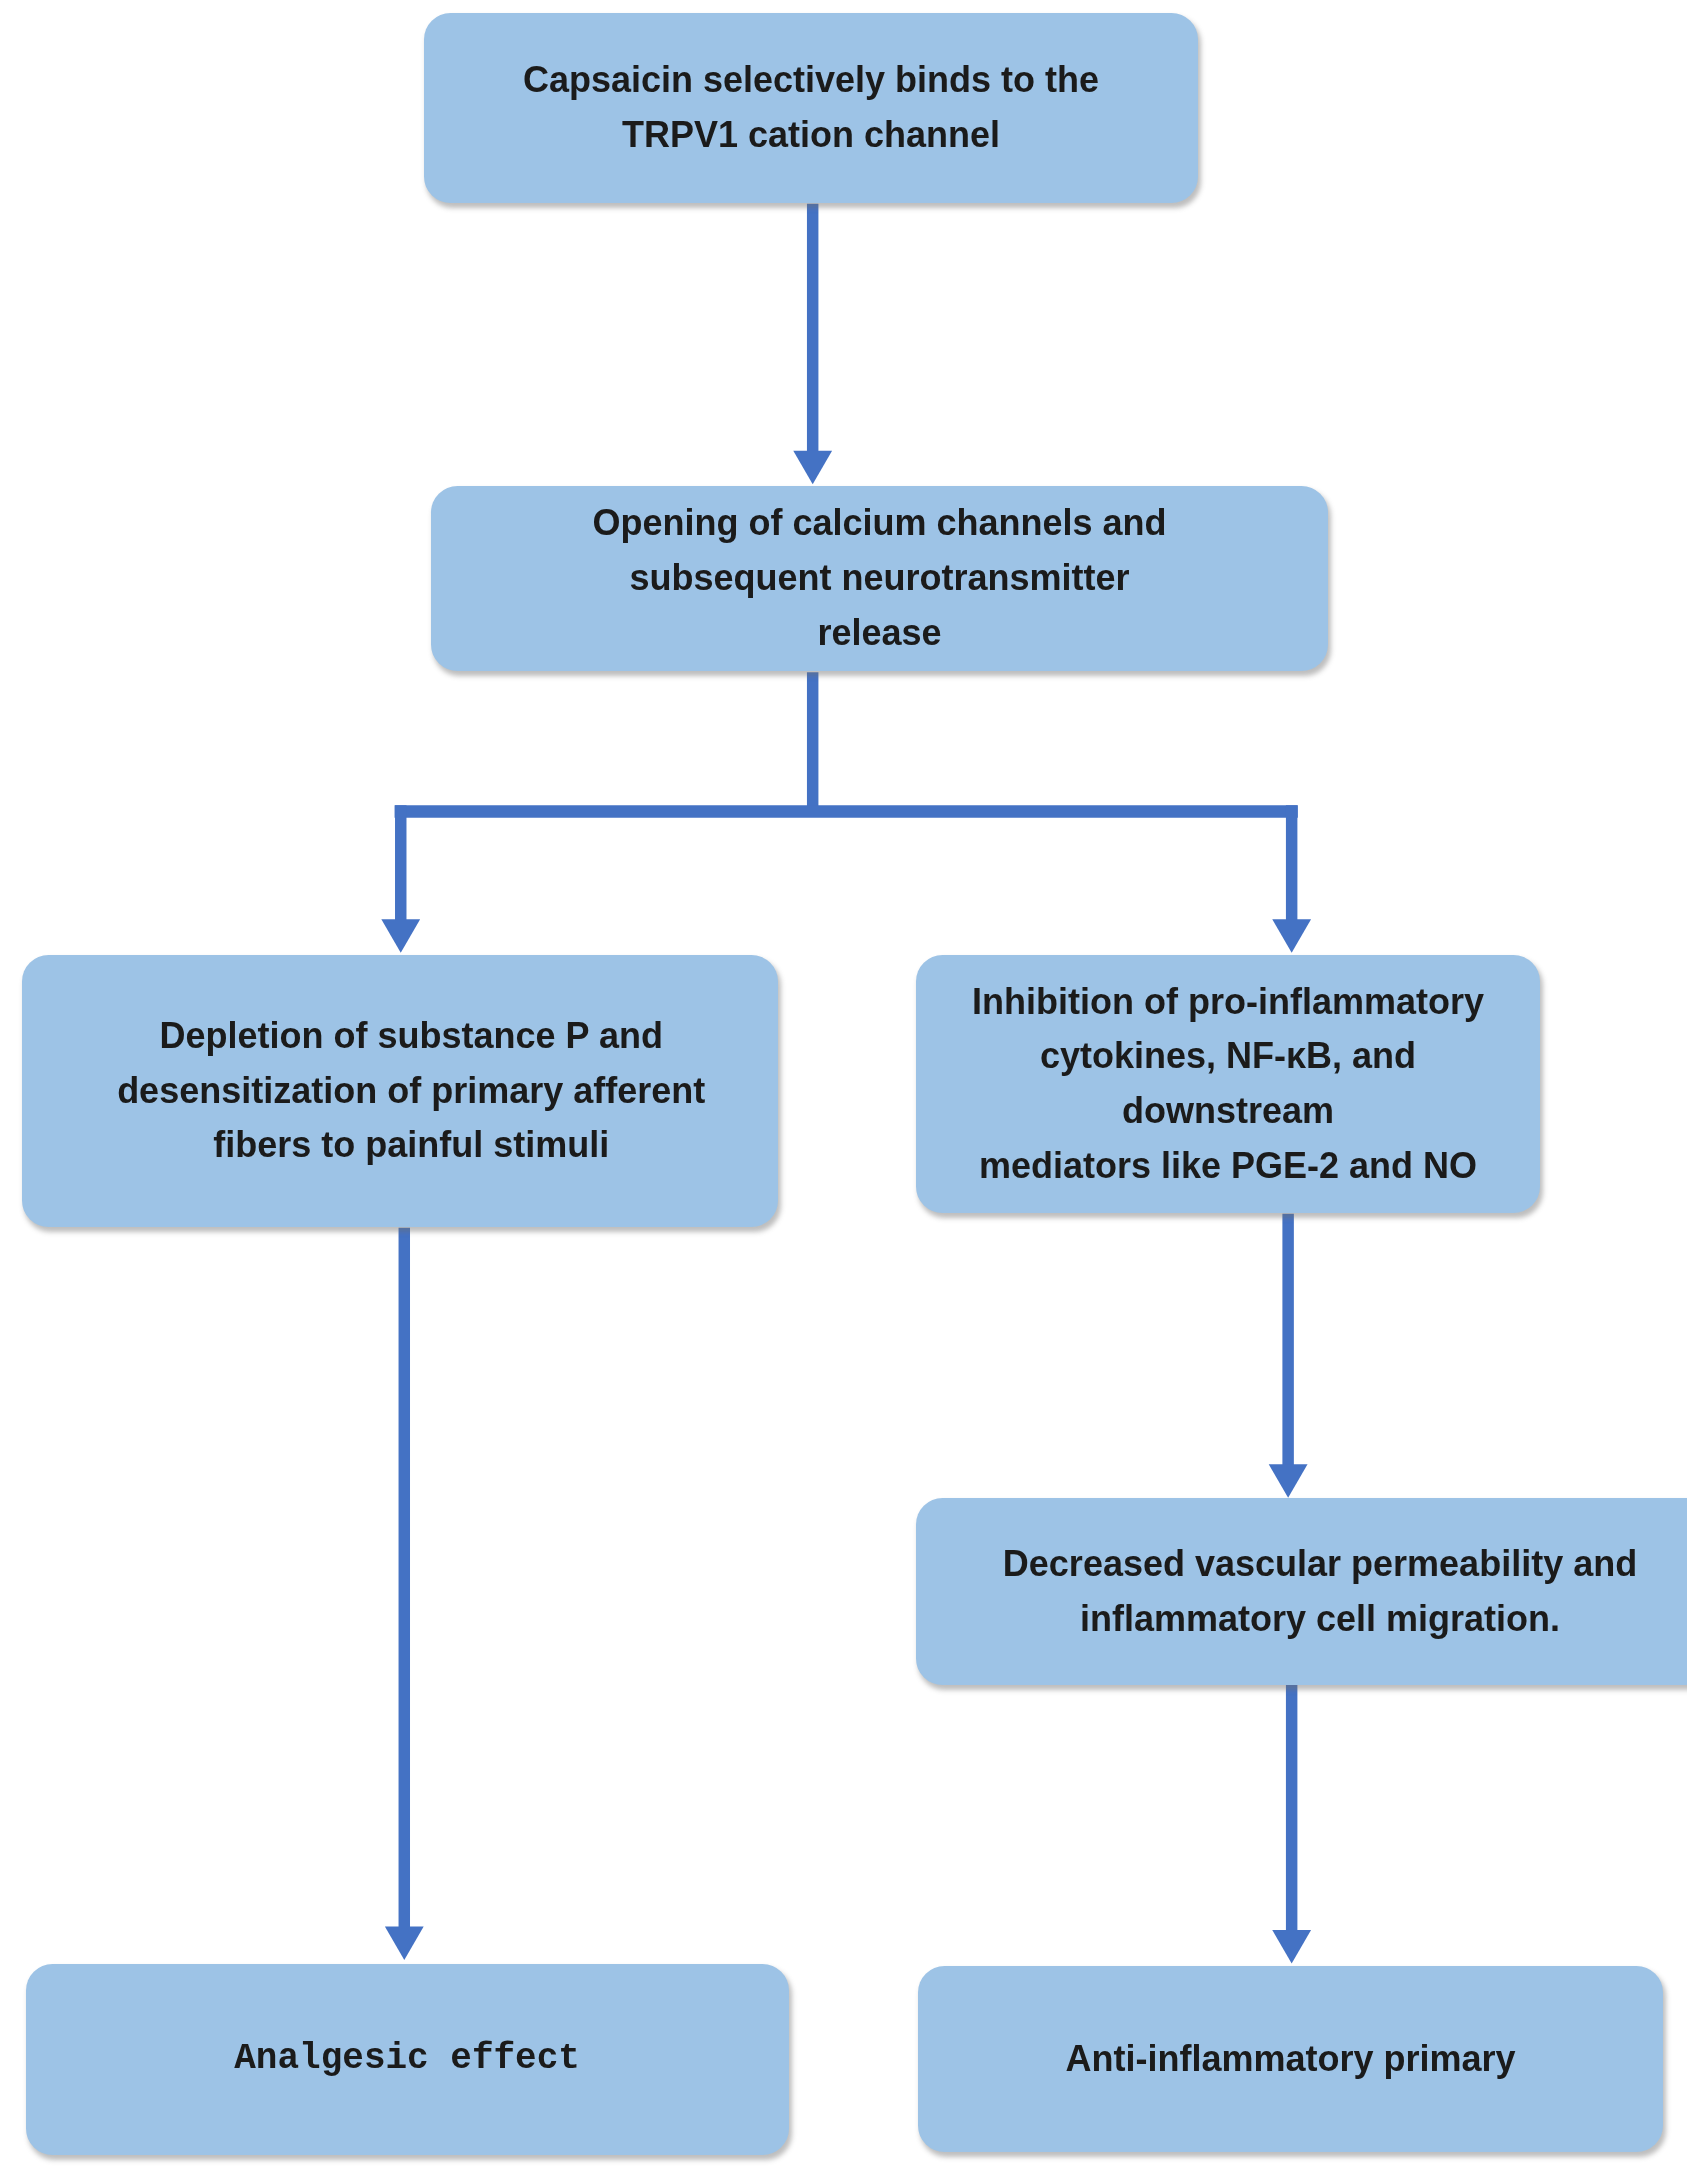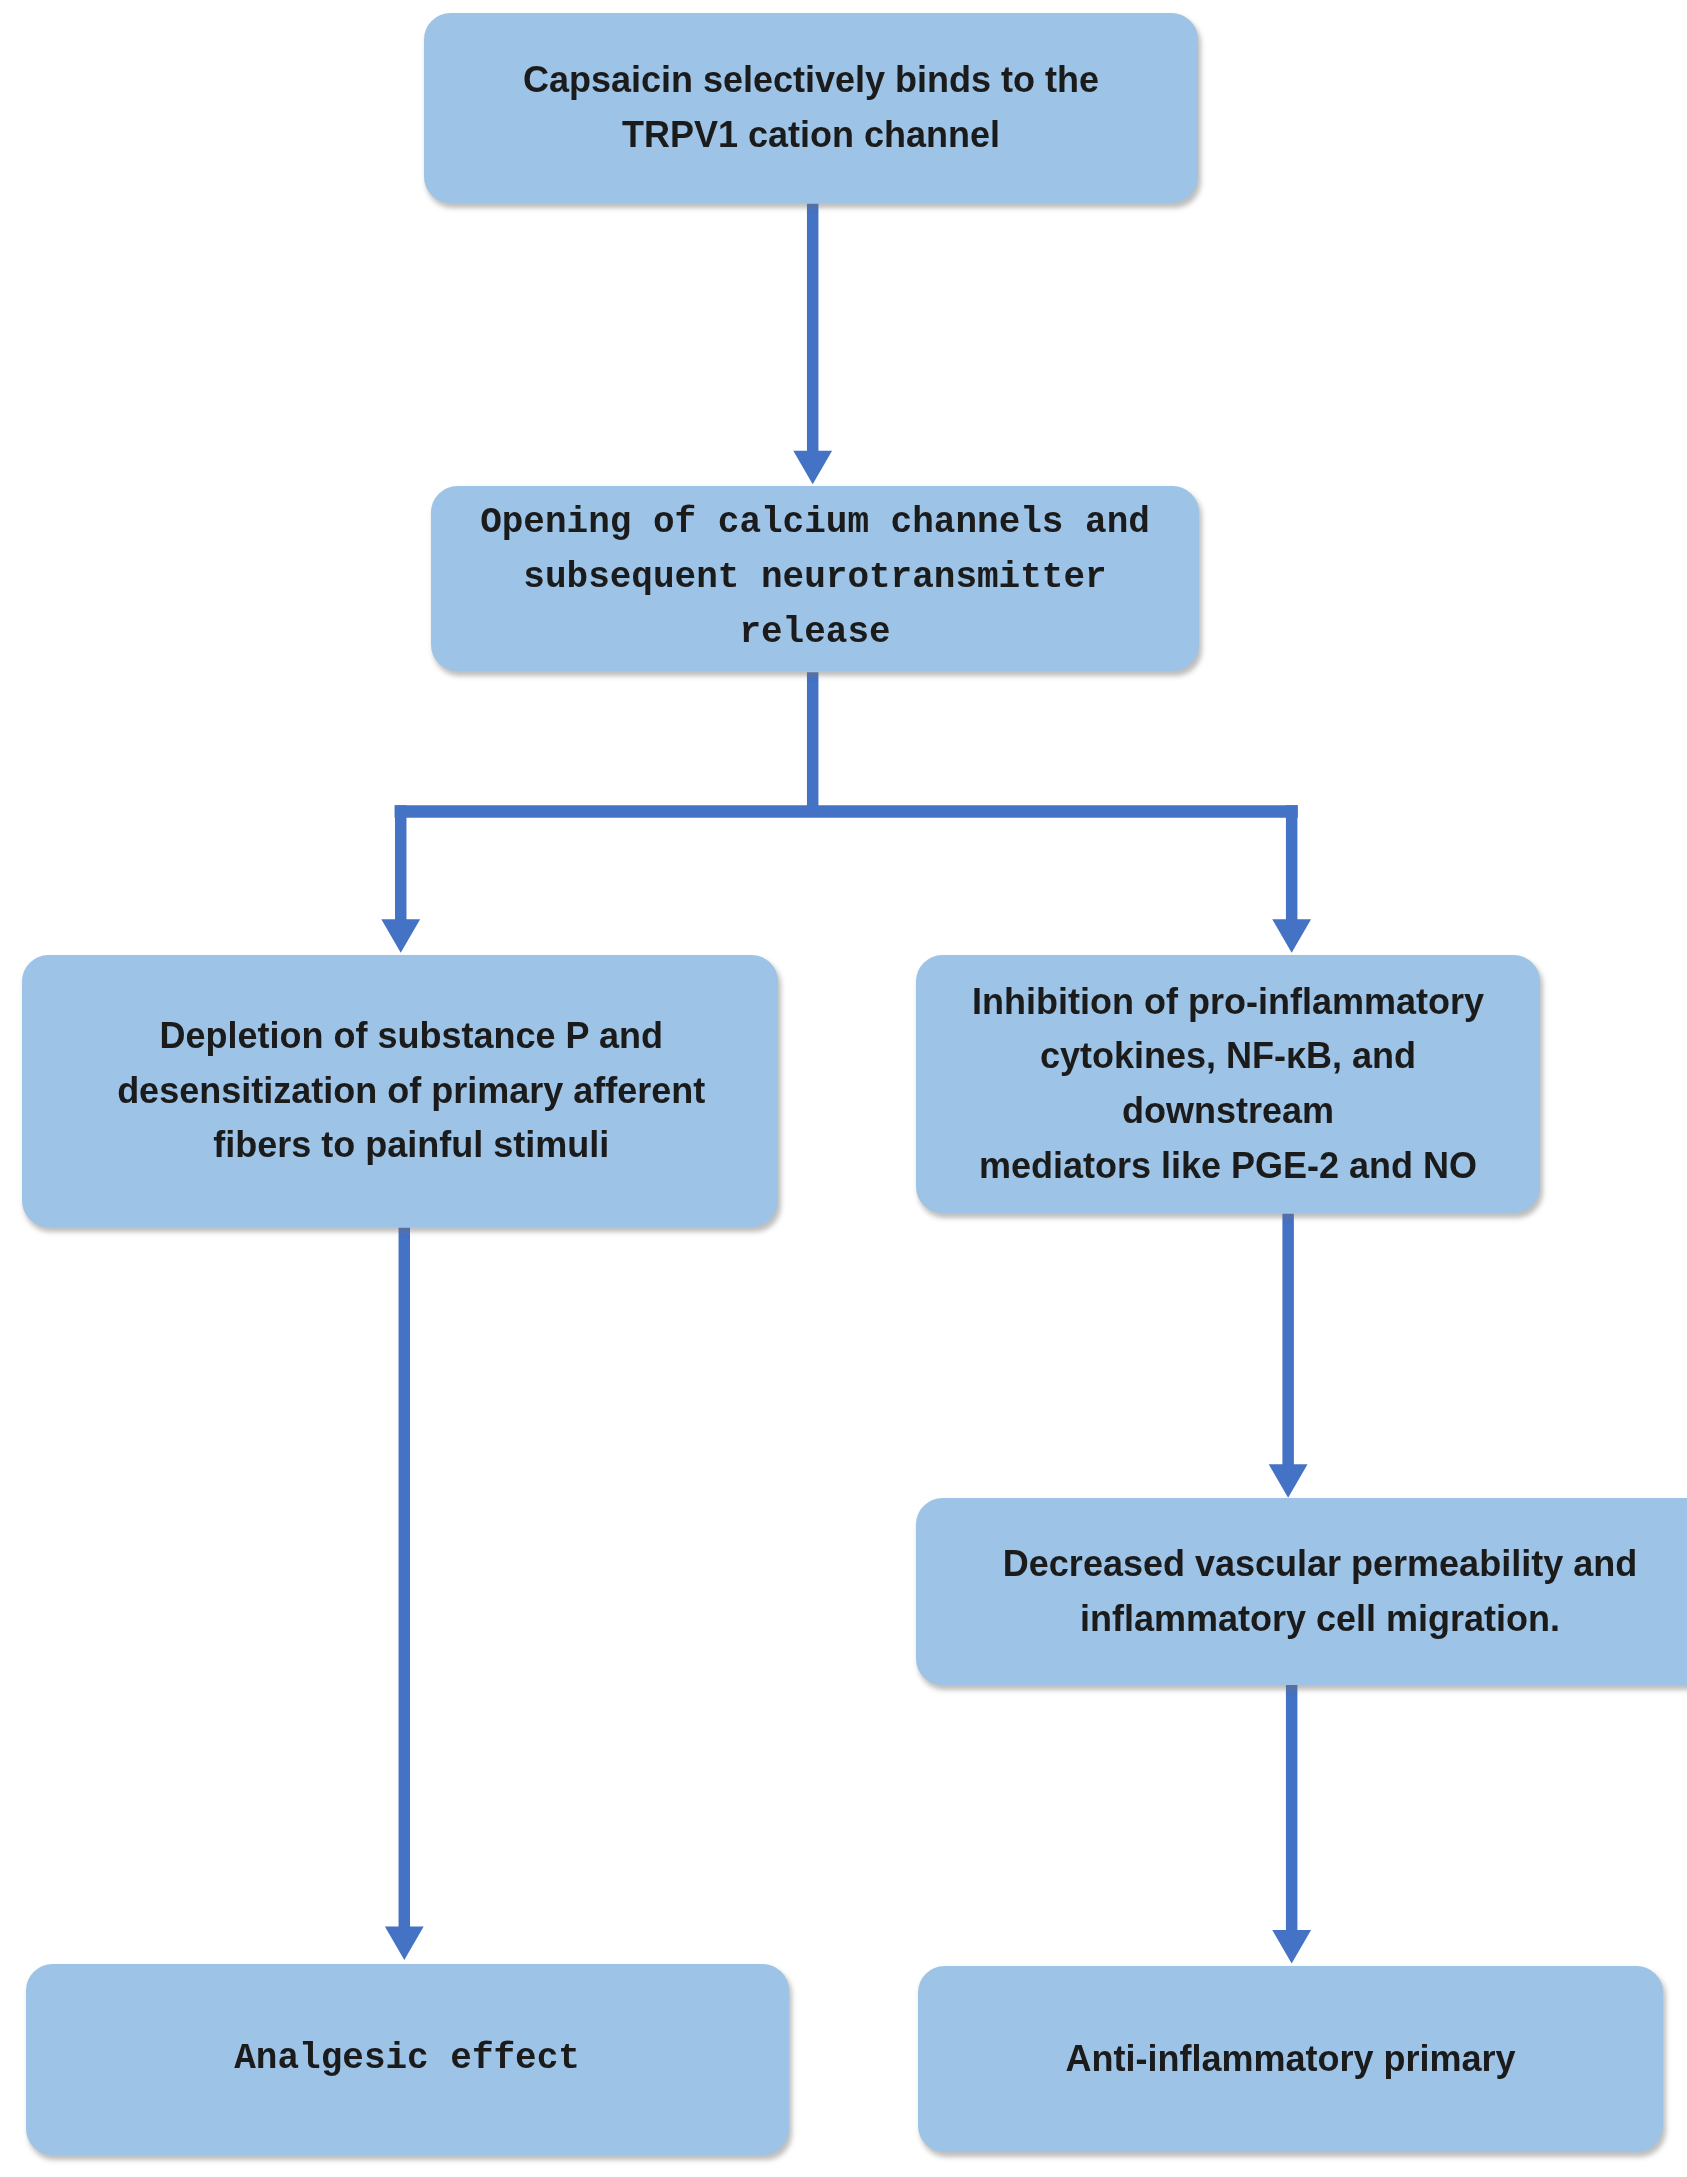--- a/index.html
+++ b/index.html
@@ -71,21 +71,21 @@
       <line class="shaft" x1="458" y1="1392" x2="458" y2="2186"></line>
       <polygon class="head" points="436,2184 480,2184 458,2222"></polygon>
     </g>
   </svg>
 
   <div class="node" style="left:424px;top:13.2px;width:774px;height:190px;">
     <span class="node-label">Capsaicin selectively binds to the
 TRPV1 cation channel</span>
   </div>
 
-  <div class="node" style="left:431px;top:486px;width:768px;height:185px;font-family:Liberation Mono, monospace;">
+  <div class="node" style="left:431px;top:486px;width:897px;height:185px;">
     <span class="node-label">Opening of calcium channels and
 subsequent neurotransmitter
 release</span>
   </div>
 
   <div class="node" style="left:22px;top:955px;width:756px;height:272px;padding-left:40px;">
     <span class="node-label">Depletion of substance P and
 desensitization of primary afferent
 fibers to painful stimuli</span>
   </div>

